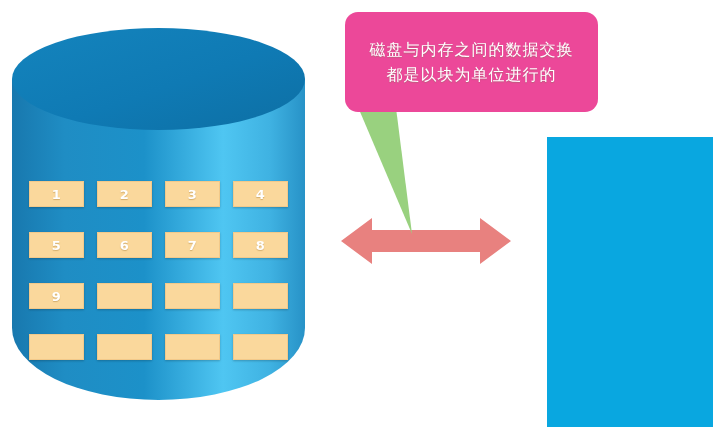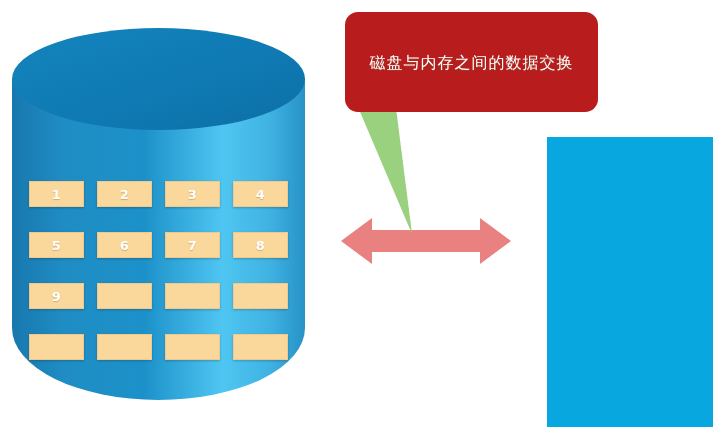--- a/index.html
+++ b/index.html
@@ -87,21 +87,21 @@
     height: 54px;
   }
 
   
   .bubble {
     position: absolute;
     left: 345px;
     top: 12px;
     width: 253px;
     height: 100px;
-    background: #b91c1c;
+    background: #ec4899;
     border-radius: 13px;
     box-sizing: border-box;
     display: flex;
     flex-direction: column;
     align-items: center;
     justify-content: center;
     z-index: 3;
   }
   .bubble-line {
     color: #ffffff;
@@ -183,15 +183,16 @@
   </div>
 
   <div class="bubble-tail">
     <svg viewBox="0 0 70 140" preserveAspectRatio="none">
       <path d="M 0,0 L 40,0 L 57,134 Z" fill="#99d17f"></path>
     </svg>
   </div>
 
   <div class="bubble">
     <div class="bubble-line">磁盘与内存之间的数据交换</div>
+    <div class="bubble-line">都是以块为单位进行的</div>
   </div>
 
 </div>
 
 </body></html>

